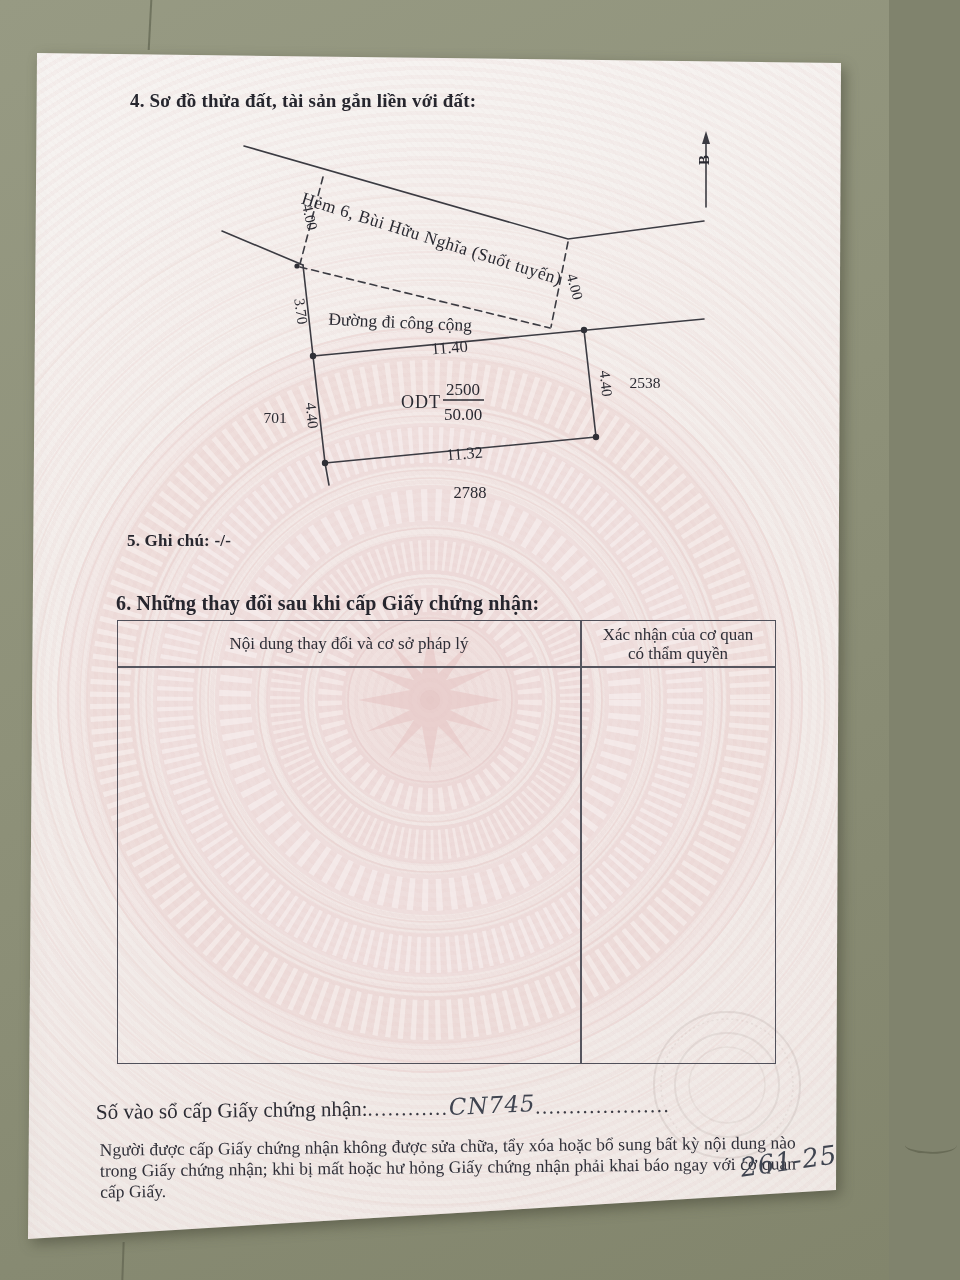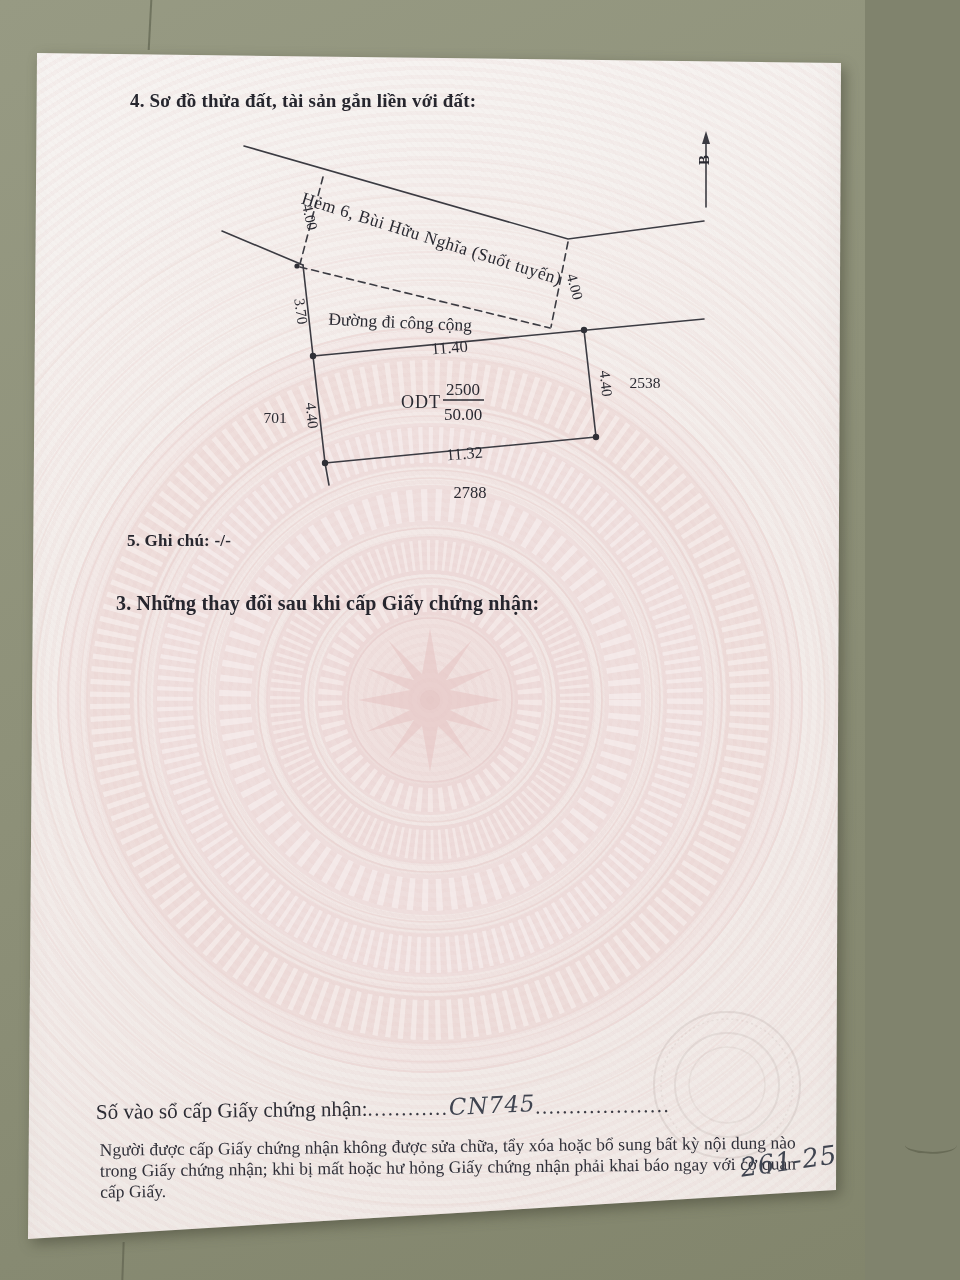--- a/index.html
+++ b/index.html
@@ -3,20 +3,21 @@
 <meta charset="utf-8">
 <style>
   html,body{margin:0;padding:0;}
   body{
     width:960px;height:1280px;overflow:hidden;
     font-family:"Liberation Serif","DejaVu Serif",serif;
     background:#80836d;
   }
   #photo{position:relative;width:865px;height:1280px;
     background:linear-gradient(155deg,#979a83 0%,#8e9179 45%,#878a72 75%,#82856c 100%);
+    padding-left:24px;
   }
   
   .seam{position:absolute;background:#676a56;}
   .seam.top{left:149px;top:0;width:2px;height:50px;transform:rotate(3deg);opacity:.8;}
   .seam.bottom{left:122px;top:1242px;width:2px;height:38px;transform:rotate(2deg);opacity:.85;}
   .scratch{position:absolute;left:905px;top:1136px;width:52px;height:16px;
     border-bottom:2px solid rgba(84,87,68,.55);border-radius:0 0 60% 40%;transform:rotate(4deg);}
   
   .paper-wrap{position:absolute;inset:0;filter:drop-shadow(4px 5px 7px rgba(50,52,38,.45));}
   .paper{
@@ -181,22 +182,31 @@
 
       <text x="441" y="408" font-size="18" text-anchor="end" letter-spacing="1">ODT</text>
       <text x="463" y="395" font-size="17" text-anchor="middle">2500</text>
       <text x="463" y="420" font-size="17" text-anchor="middle">50.00</text>
       <line x1="443" y1="400" x2="484" y2="400" stroke="#2a2a32" stroke-width="1.4"></line>
     </g>
   </svg>
 
   <div class="heading noselect" id="title5">5. Ghi chú: -/-</div>
 
-  <div class="heading noselect" id="title6">3. Những thay đổi sau khi cấp Giấy chứng nhận:</div>
-
+  <div class="heading noselect" id="title6">6. Những thay đổi sau khi cấp Giấy chứng nhận:</div>
+
+  <div class="tbl">
+    <div class="vdiv"></div>
+    <div class="hdiv"></div>
+    <div class="th c1">Nội dung thay đổi và cơ sở pháp lý</div>
+    <div class="th c2">
+      <span>Xác nhận của cơ quan</span>
+      <span>có thẩm quyền</span>
+    </div>
+  </div>
 
   <div class="serial noselect"><span>Số vào sổ cấp Giấy chứng nhận:</span><span class="dots">............</span><span class="hand">CN745</span><span class="dots">....................</span></div>
 
   <div class="note noselect">
     <span>Người được cấp Giấy chứng nhận không được sửa chữa, tẩy xóa hoặc bổ sung bất kỳ nội dung nào trong</span>
     <span>Giấy chứng nhận; khi bị mất hoặc hư hỏng Giấy chứng nhận phải khai báo ngay với cơ quan cấp Giấy.</span>
   </div>
 
   <div class="hand hand-num noselect">261-25</div>
 

